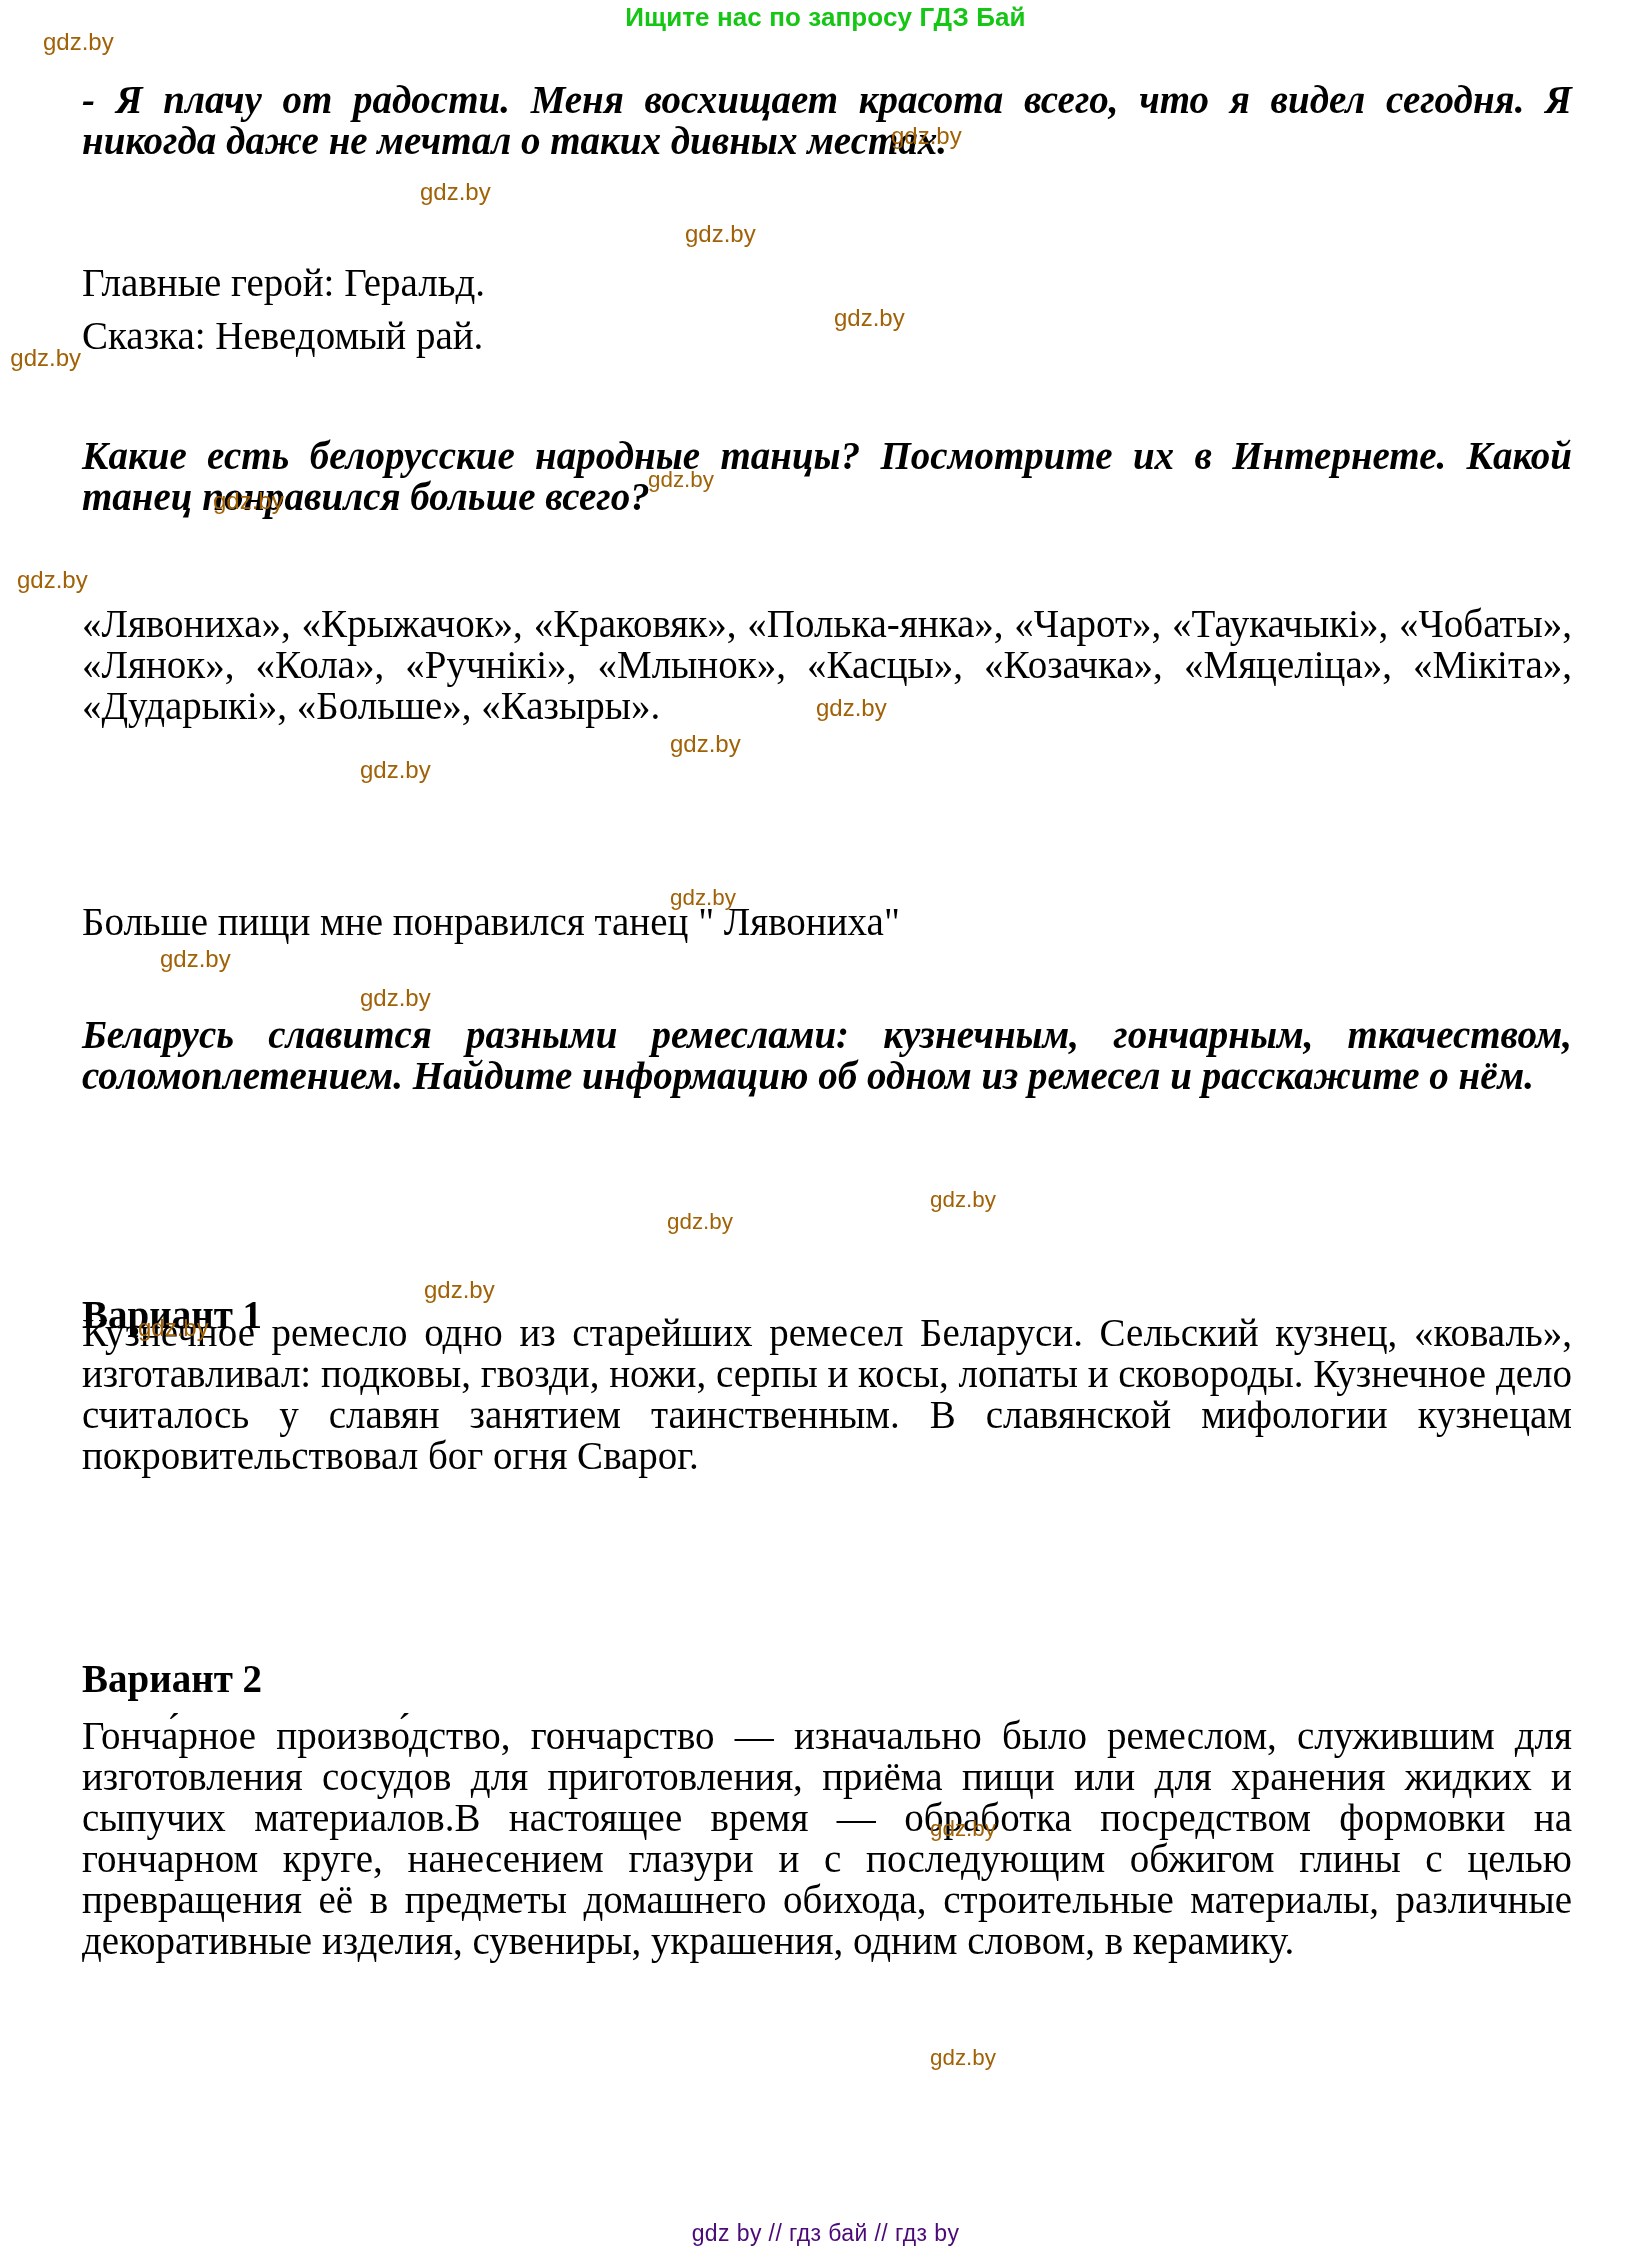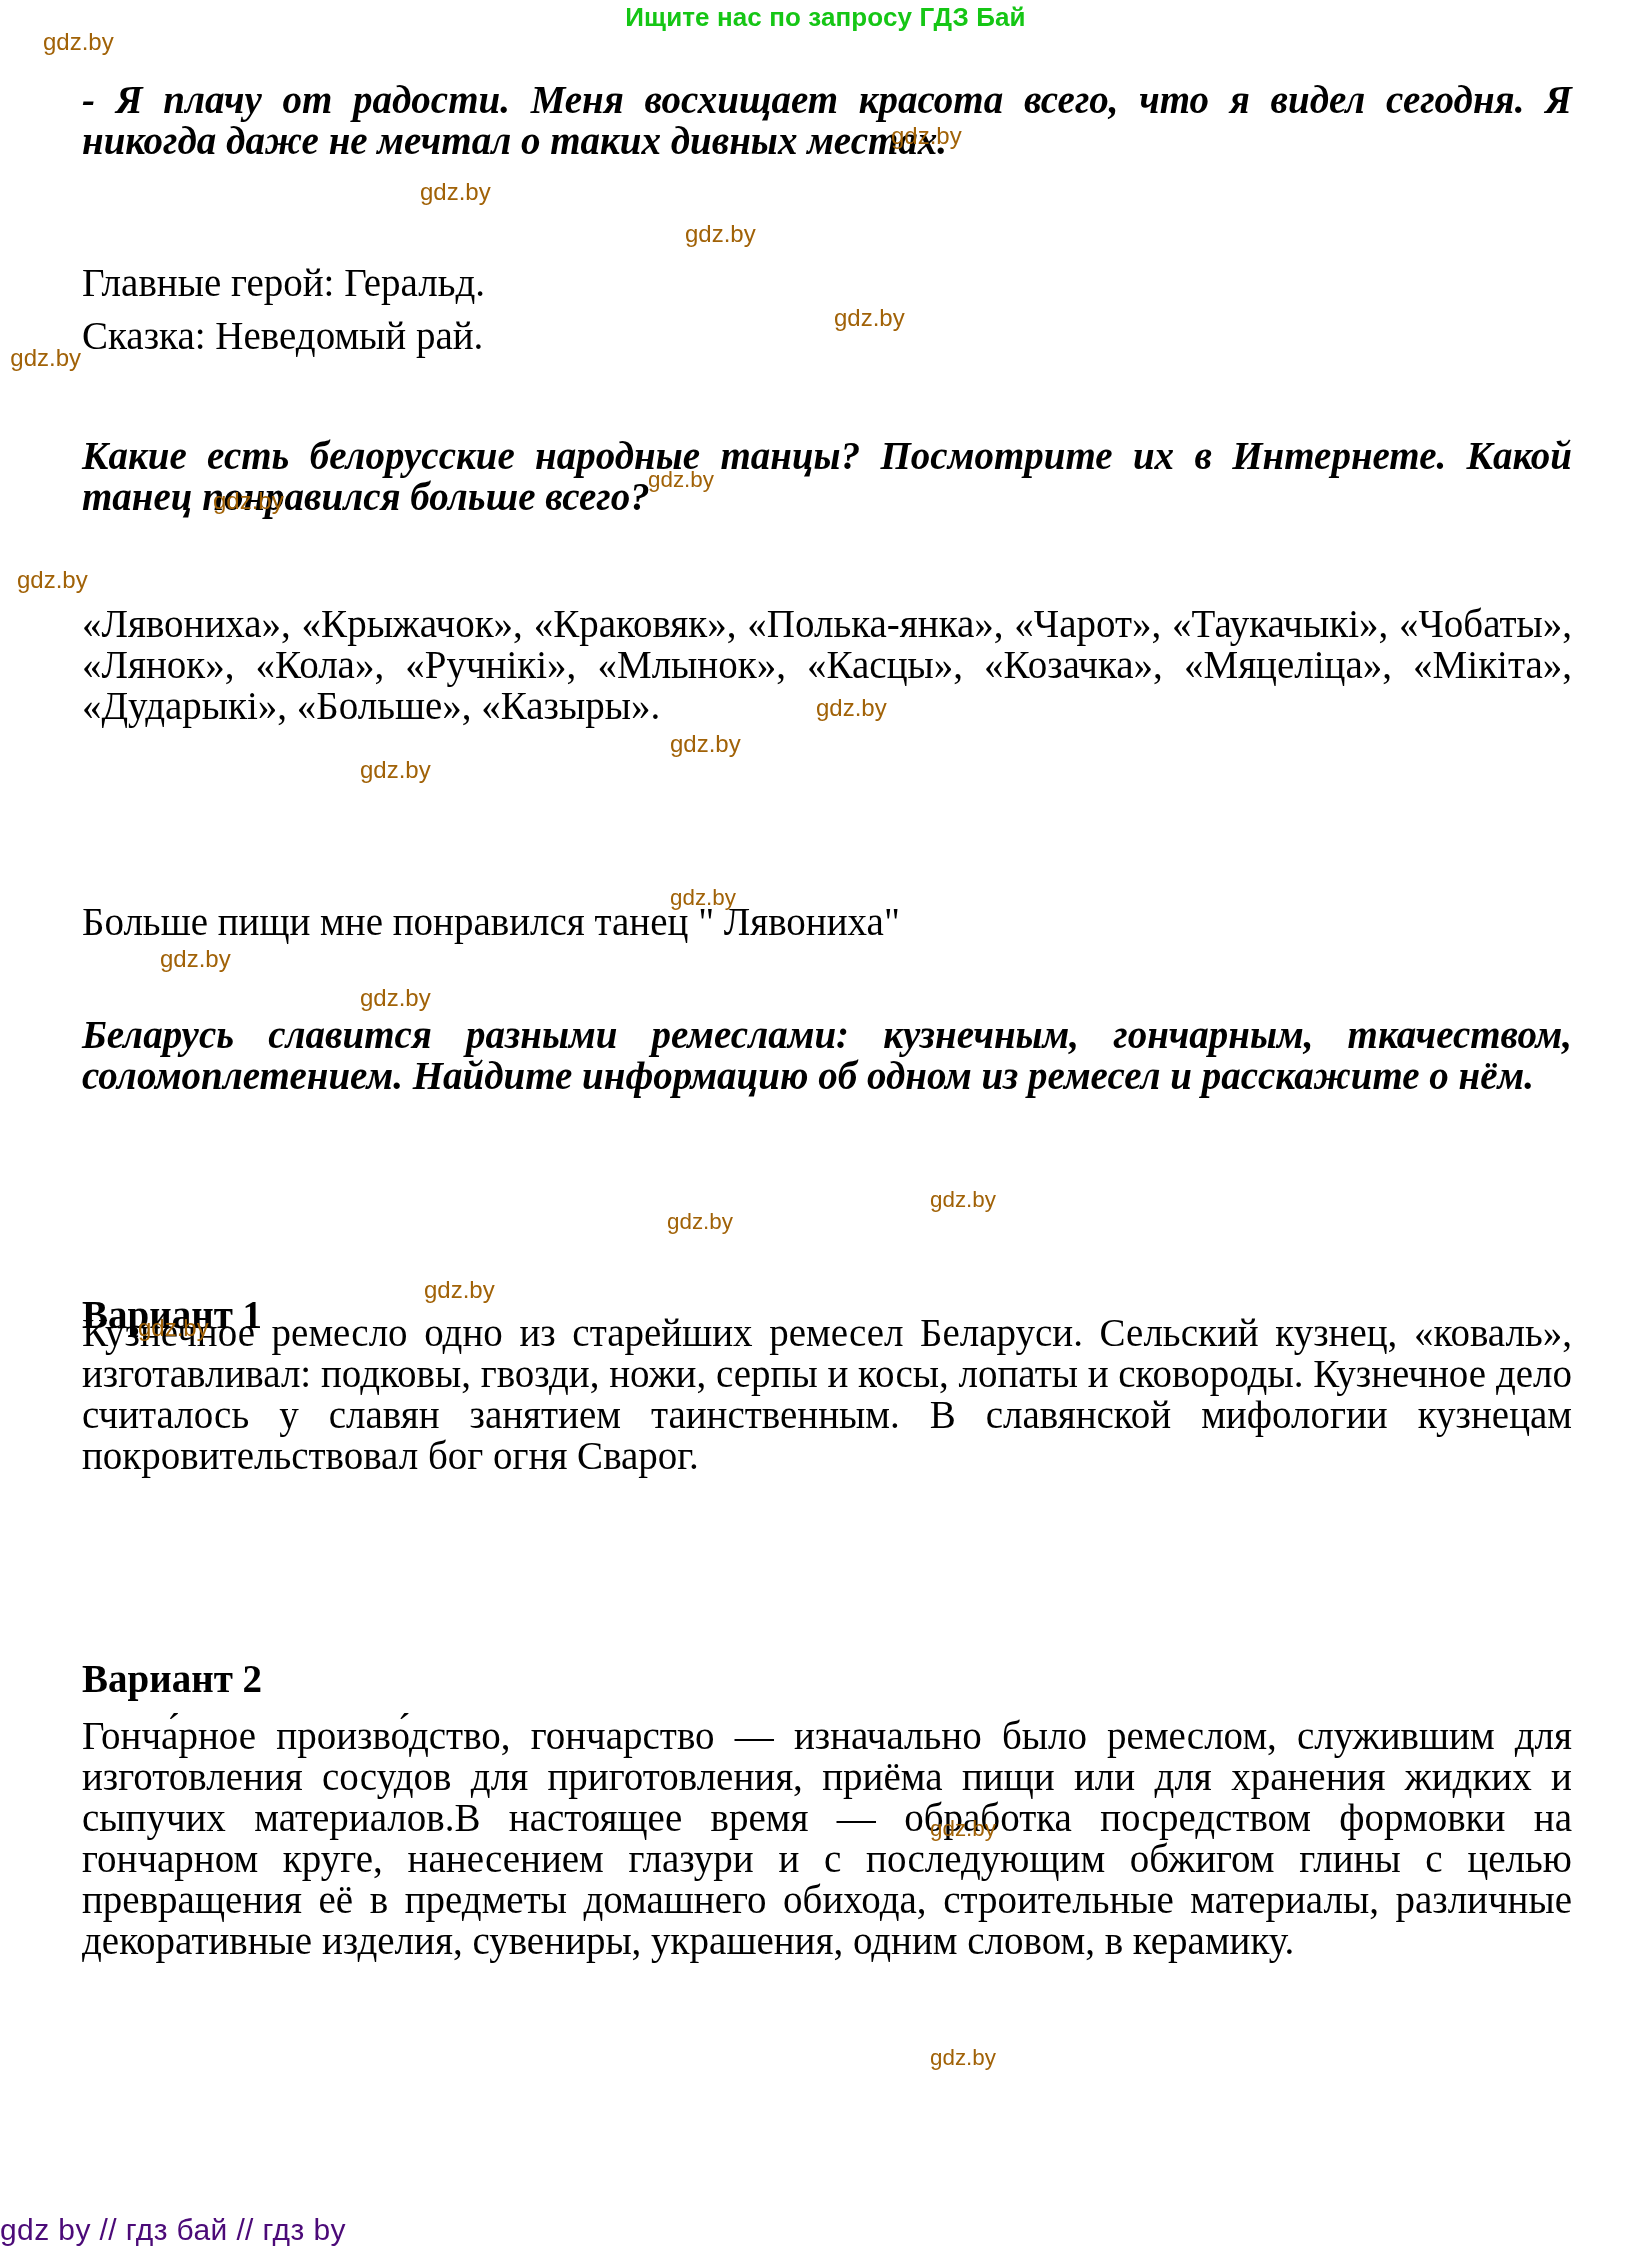--- a/index.html
+++ b/index.html
@@ -86,23 +86,24 @@
     white-space: nowrap;
     pointer-events: none;
   }
 
   
   .footer {
     position: absolute;
     left: 0;
     bottom: 13.8px;
     width: 100%;
+    text-align: center;
     color: #4b0a78;
     font-family: "Liberation Sans", "DejaVu Sans", sans-serif;
-    font-size: 30px;
+    font-size: 23px;
     letter-spacing: 0.4px;
     white-space: nowrap;
   }
 </style>
 </head>
 <body>
 
 <div class="page">
 
   <div class="promo" style="color: rgb(21, 198, 21);">Ищите нас по запросу ГДЗ Бай</div>

